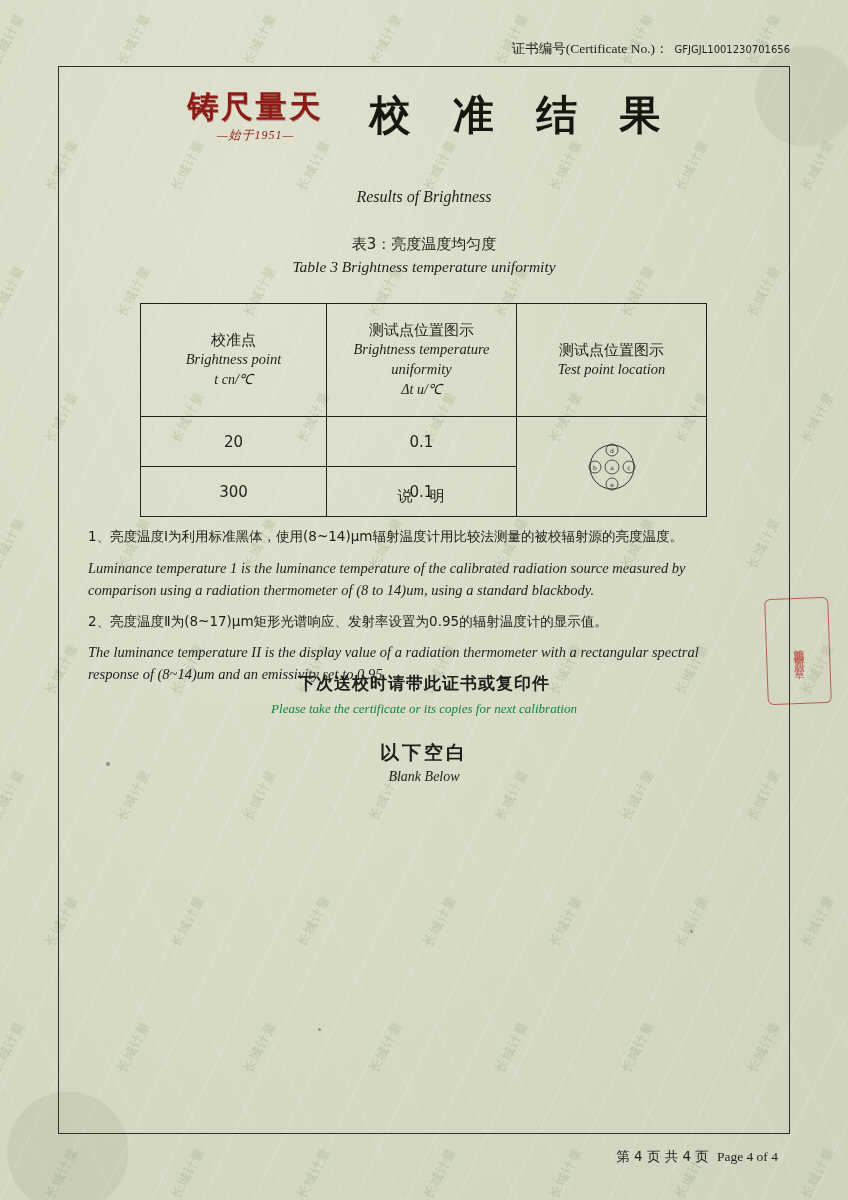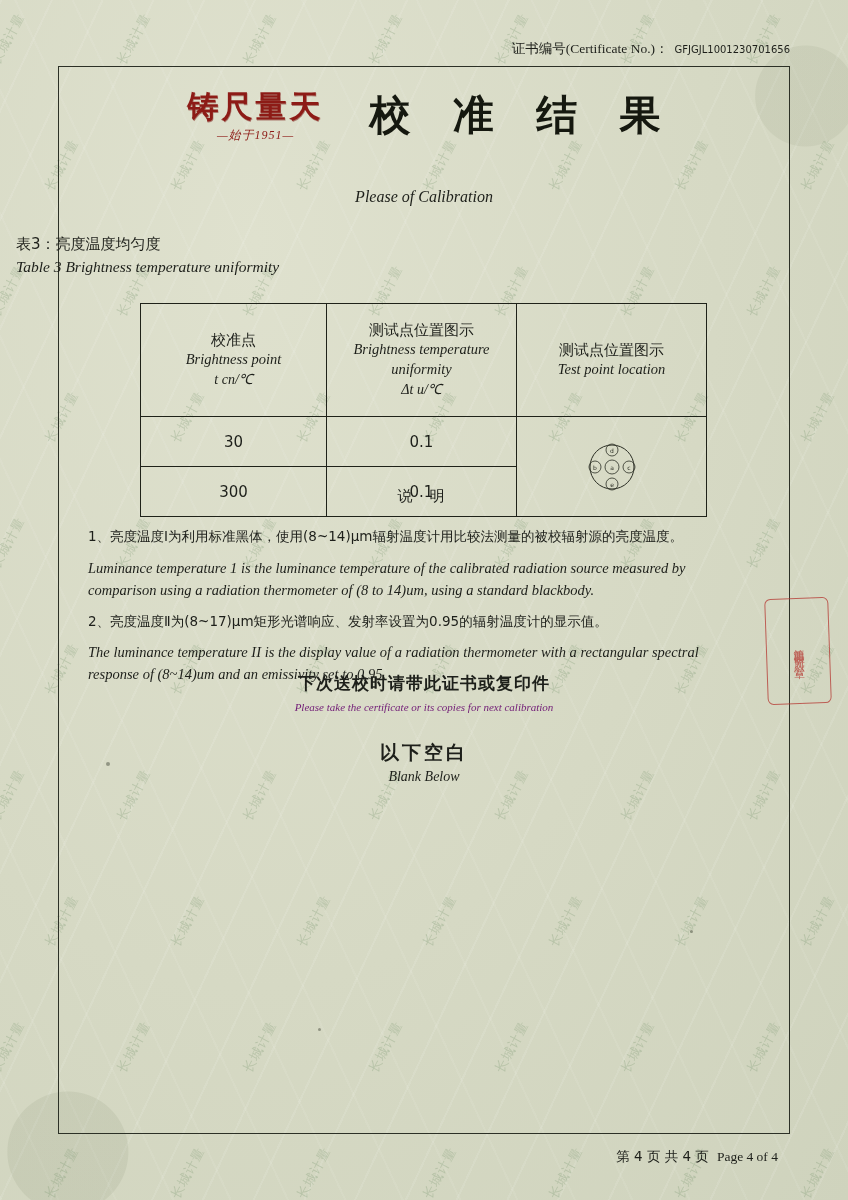--- a/index.html
+++ b/index.html
@@ -148,22 +148,22 @@
     left:0; right:0;
     text-align:center;
     font-style: italic;
     font-size: 16px;
   }
 
   
   .tcap{
     position:absolute;
     top: 234px;
-    left: 16px; right: 0;
-    text-align:left;
+    left: 0; right: 0;
+    text-align:center;
     line-height: 1.45;
   }
   .tcap .cn{
     font-size: 15px;
     font-family: "DejaVu Sans", sans-serif;
   }
   .tcap .en{
     font-size: 15.5px;
     font-style: italic;
   }
@@ -249,23 +249,23 @@
     font-size: 17px;
     font-weight: bold;
     font-family: "DejaVu Sans", sans-serif;
     letter-spacing: 1px;
   }
   .footline2{
     position:absolute;
     top: 701px;
     left:0; right:0;
     text-align:center;
-    font-size: 11px;
-    font-style: italic;
-    color:#701a75;
+    font-size: 13px;
+    font-style: italic;
+    color:#15803d;
   }
   .blank-cn{
     position:absolute;
     top: 740px;
     left:0; right:0;
     text-align:center;
     font-size: 19px;
     font-weight:bold;
     font-family: "DejaVu Sans", sans-serif;
     letter-spacing: 3px;
@@ -406,21 +406,21 @@
   <div class="rule-right"></div>
 
   <div class="titlebar">
     <div class="logo">
       <span class="cn">铸尺量天</span>
       <span class="since">—始于1951—</span>
     </div>
     <div class="maintitle">校 准 结 果</div>
   </div>
 
-  <div class="subtitle">Please of Calibration</div>
+  <div class="subtitle">Results of Brightness</div>
 
   <div class="tcap">
     <div class="cn">表3：亮度温度均匀度</div>
     <div class="en">Table 3 Brightness temperature uniformity</div>
   </div>
 
   <table class="caltable">
     <colgroup>
       <col class="col1">
         <col class="col2">
@@ -437,21 +437,21 @@
           <span class="cn">测试点位置图示</span>
           <span class="en">Brightness temperature uniformity</span>
           <span class="sym">Δt u/℃</span>
         </td>
         <td class="hdr">
           <span class="cn">测试点位置图示</span>
           <span class="en">Test point location</span>
         </td>
       </tr>
       <tr class="datarow">
-        <td>30</td>
+        <td>20</td>
         <td>0.1</td>
         <td class="diagram-cell" rowspan="2">
           <div class="diagram-wrap">
             <svg width="64" height="62" viewBox="0 0 64 62">
               <circle cx="32" cy="31" r="22" fill="none" stroke="#2b2e24" stroke-width="1"></circle>
               <circle cx="32" cy="31" r="7" fill="none" stroke="#2b2e24" stroke-width="0.8"></circle>
               <circle cx="15" cy="31" r="6" fill="none" stroke="#2b2e24" stroke-width="0.8"></circle>
               <circle cx="49" cy="31" r="6" fill="none" stroke="#2b2e24" stroke-width="0.8"></circle>
               <circle cx="32" cy="14" r="6" fill="none" stroke="#2b2e24" stroke-width="0.8"></circle>
               <circle cx="32" cy="48" r="6" fill="none" stroke="#2b2e24" stroke-width="0.8"></circle>

